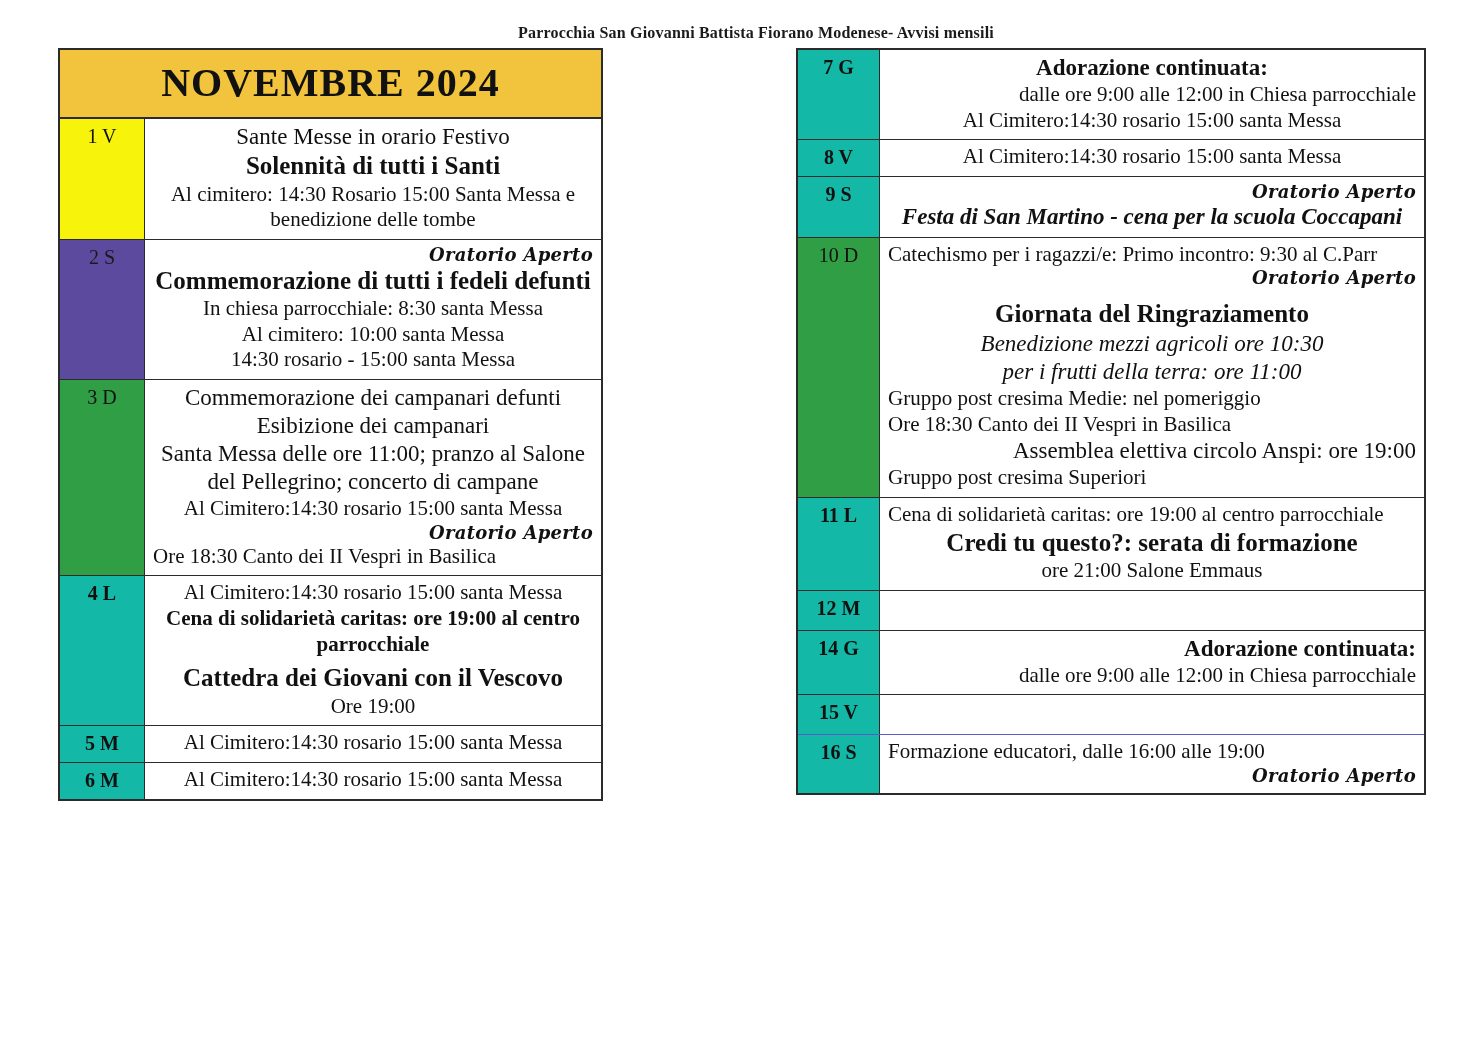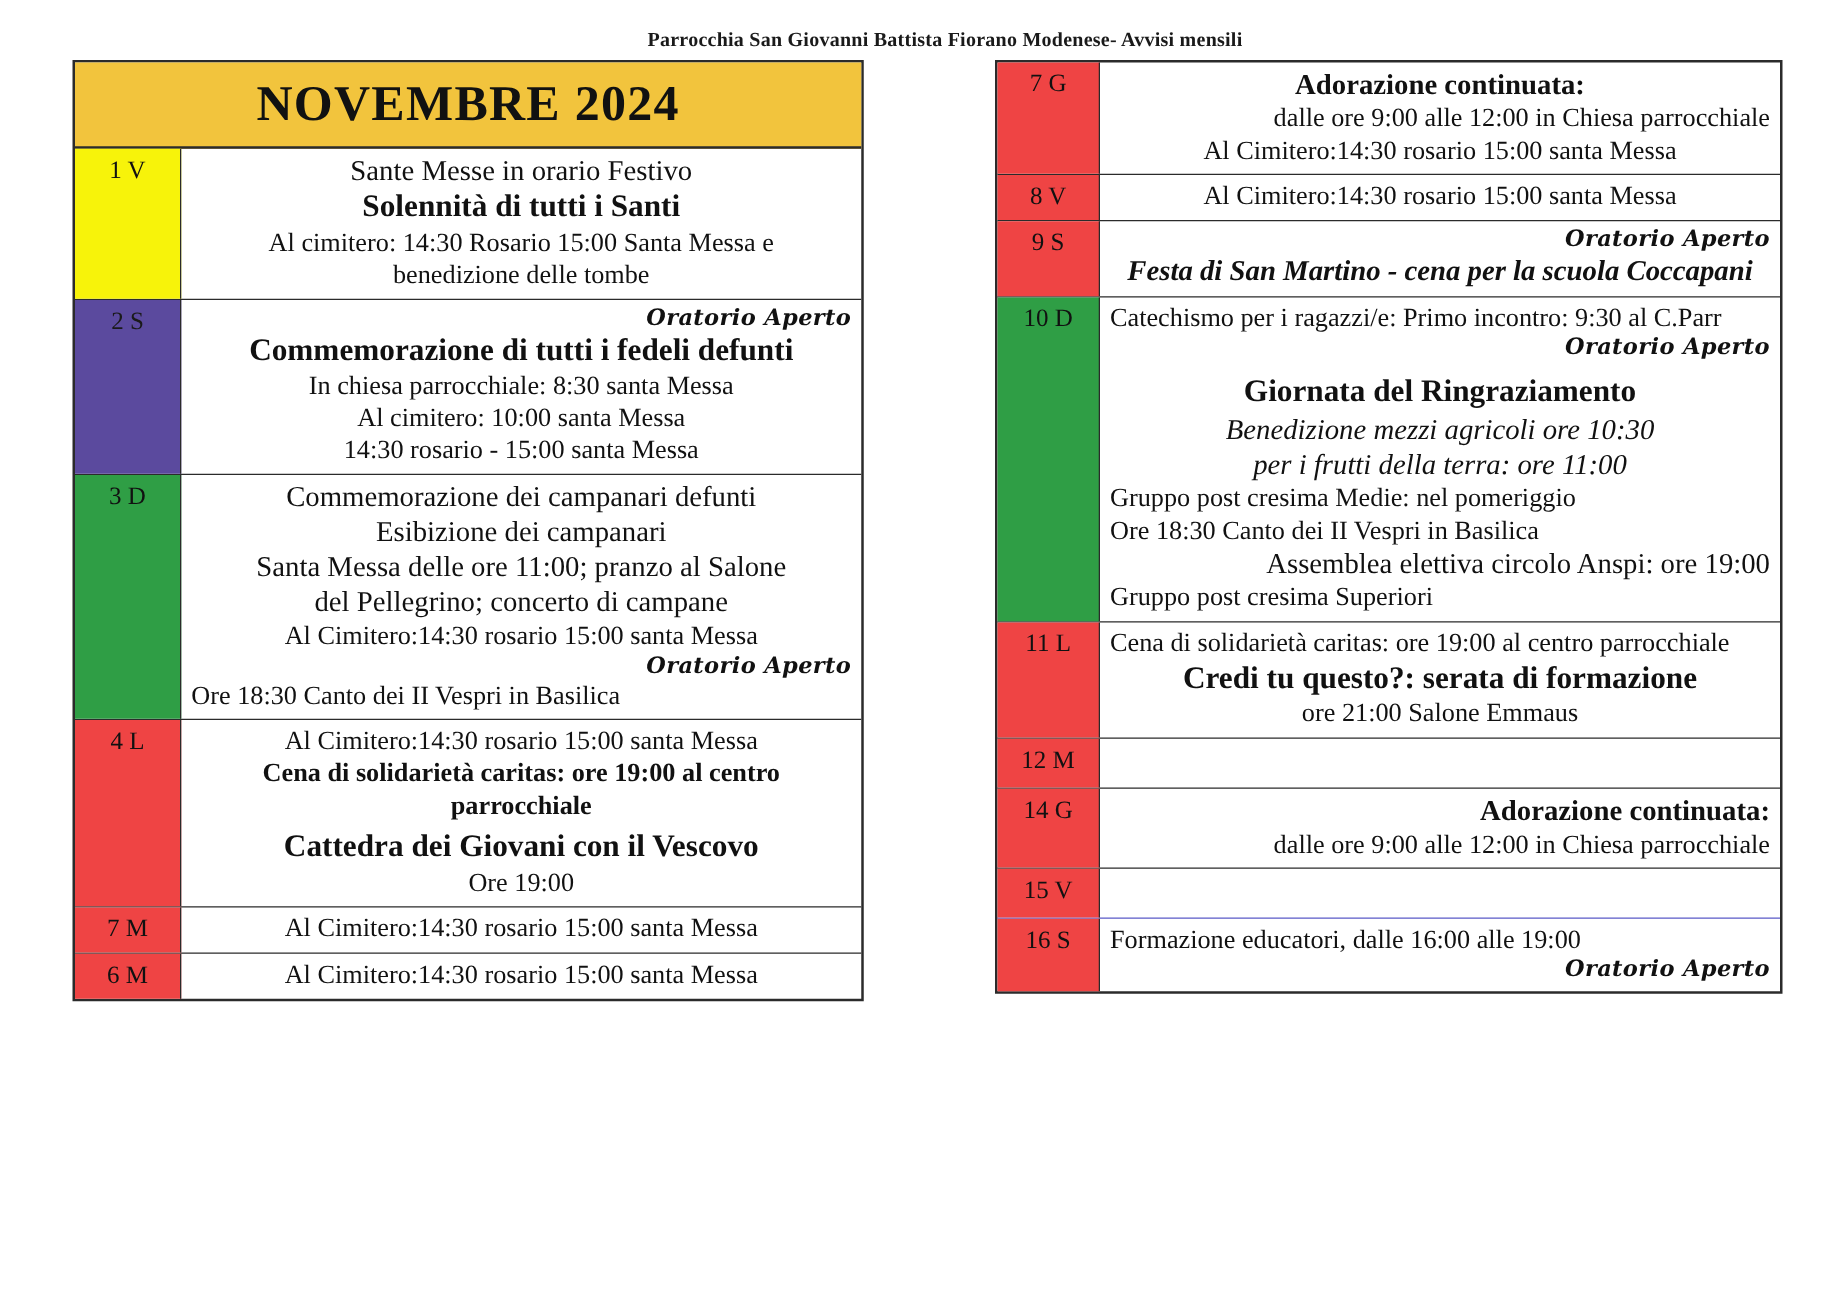--- a/index.html
+++ b/index.html
@@ -28,21 +28,21 @@
     color: #1a1a1a;
   }
   .column {
     position: absolute;
     border: 2px solid #2b2b2b;
     box-sizing: border-box;
   }
   #left-column {
     left: 58px;
     top: 48px;
-    width: 633px;
+    width: 545px;
   }
   #right-column {
     left: 796px;
     top: 48px;
     width: 630px;
   }
   .title-bar {
     background: #f2c43d;
     border-bottom: 2px solid #2b2b2b;
     text-align: center;
@@ -89,21 +89,21 @@
     font-weight: bold;
     font-size: 18px;
     letter-spacing: 0.3px;
   }
   .spacer6 { height: 6px; }
   .spacer10 { height: 10px; }
   
   .yellow { background: #f7f30a; }
   .purple { background: #5b4a9e; color: #1a1a1a; }
   .green  { background: #2f9e45; }
-  .white  { background: #ef4444; }
+  .white  { background: #14b8a6; font-weight: bold; }
   .blue-underline { border-bottom: 1.5px solid #5a5ac8; }
 </style>
 </head>
 <body>
 
 <div class="page-header">Parrocchia San Giovanni Battista Fiorano Modenese- Avvisi mensili</div>
 
 <div class="column" id="left-column">
   <div class="title-bar">NOVEMBRE 2024</div>
   <div id="left-rows">
@@ -142,21 +142,21 @@
         <div class="daycell white">4 L</div>
         <div class="content">
           <div class="line med2 c">Al Cimitero:14:30 rosario 15:00 santa Messa</div>
           <div class="line med2 c b">Cena di solidarietà caritas: ore 19:00 al centro parrocchiale</div>
           <div class="line spacer6">&nbsp;</div>
           <div class="line big c">Cattedra dei Giovani con il Vescovo</div>
           <div class="line med2 c">Ore 19:00</div>
         </div>
       </div>
       <div class="row">
-        <div class="daycell white">7 M</div>
+        <div class="daycell white">5 M</div>
         <div class="content">
           <div class="line med2 c">Al Cimitero:14:30 rosario 15:00 santa Messa</div>
         </div>
       </div>
       <div class="row">
         <div class="daycell white">6 M</div>
         <div class="content">
           <div class="line med2 c">Al Cimitero:14:30 rosario 15:00 santa Messa</div>
         </div>
       </div>

